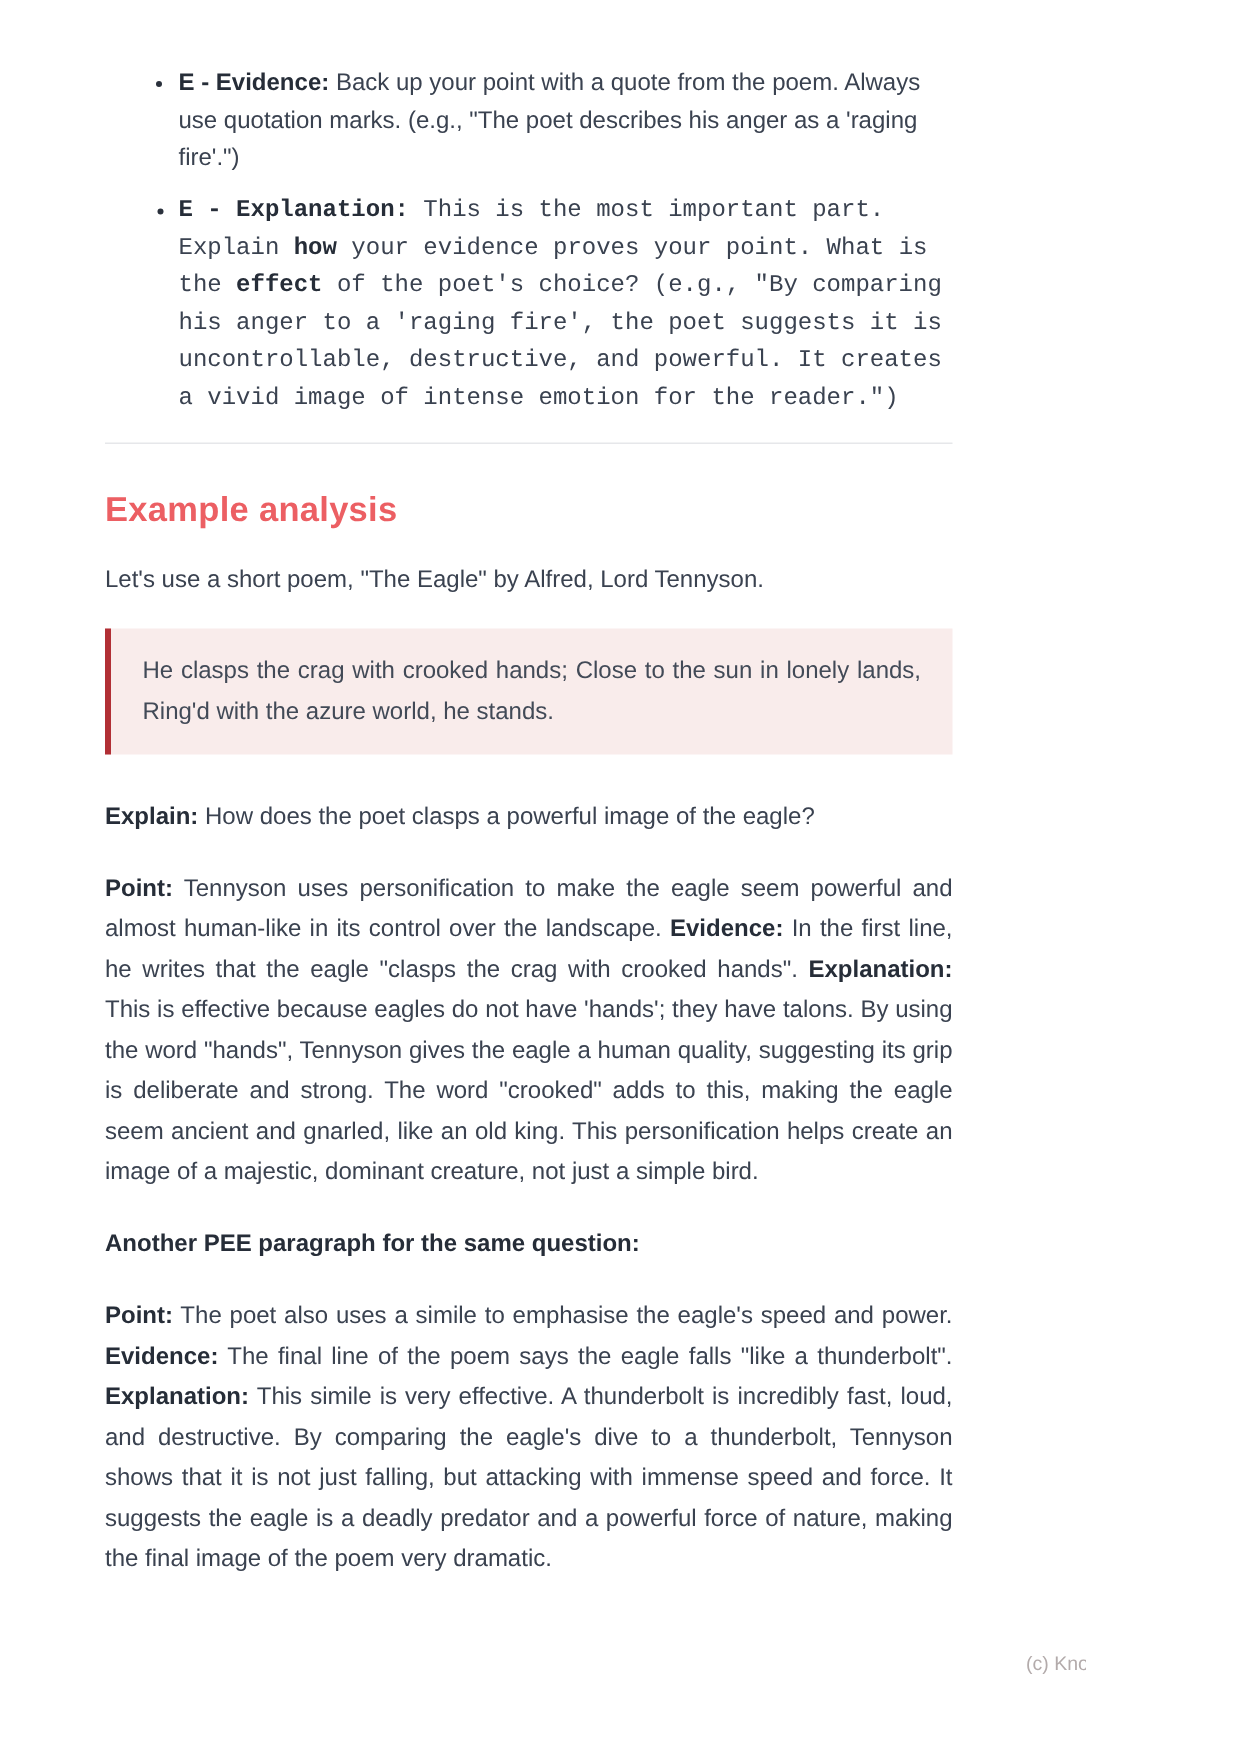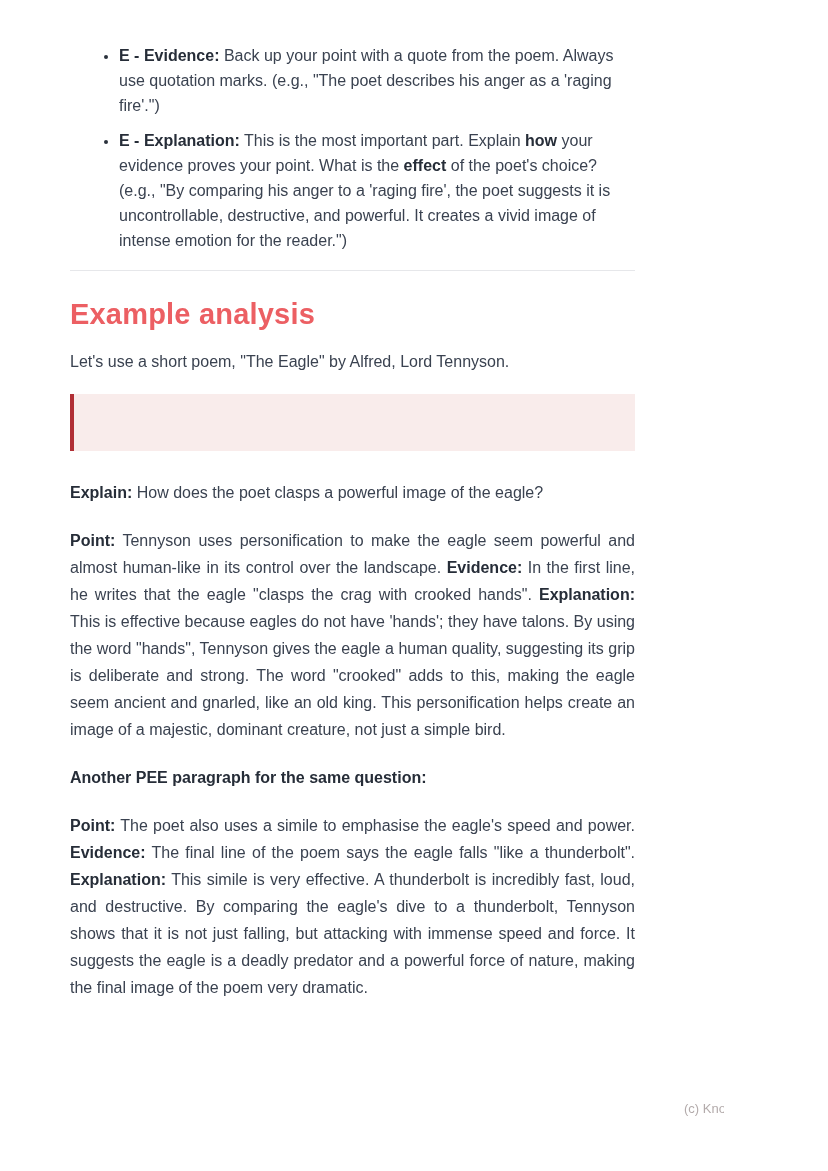--- a/index.html
+++ b/index.html
@@ -19,31 +19,31 @@
     width: 565px;
   }
   .bullet-list {
     margin: 43px 0 0 0;
     padding: 0 0 0 49px;
     list-style: disc outside;
     font-size: 16px;
     line-height: 25px;
   }
   .bullet-list li { color: #3a4250; }
-  .bullet-list li + li { margin-top: 10px; }
+  .bullet-list li + li { margin-top: 10px; font-family: Liberation Mono, monospace; }
   .bullet-list li::marker { color: #2a313c; font-size: 14px; }
   strong, .bold { font-weight: bold; color: #262d38; }
   hr.divider {
     border: none;
     border-top: 1px solid #e6e7ea;
     margin: 17px 0 0 0;
   }
   h2.section-heading {
     margin: 30px 0 0 0;
-    font-size: 29px;
+    font-size: 23px;
     line-height: 26px;
     font-weight: bold;
     color: #ec5f63;
     letter-spacing: 0.2px;
   }
   p { margin: 21px 0 0 0; font-size: 16px; line-height: 27px; }
   p.justify { text-align: justify; }
   blockquote.poem-quote {
     margin: 19px 0 0 0;
     padding: 15px 21px;
@@ -103,21 +103,21 @@
       <li><strong>E - Evidence:</strong><span> Back up your point with a quote from the poem. Always use quotation marks. (e.g., "The poet describes his anger as a 'raging fire'.")</span></li>
       <li><strong>E - Explanation:</strong><span> This is the most important part. Explain </span><strong>how</strong><span> your evidence proves your point. What is the </span><strong>effect</strong><span> of the poet's choice? (e.g., "By comparing his anger to a 'raging fire', the poet suggests it is uncontrollable, destructive, and powerful. It creates a vivid image of intense emotion for the reader.")</span></li>
     </ul>
 
     <hr class="divider">
 
     <h2 class="section-heading">Example analysis</h2>
 
     <p>Let's use a short poem, "The Eagle" by Alfred, Lord Tennyson.</p>
 
-    <blockquote class="poem-quote"><br></blockquote>
+    <blockquote class="poem-quote"><span>He clasps the crag with crooked hands; Close to the sun in lonely lands, Ring'd with the azure world, he stands.</span><br></blockquote>
 
     <p class="question-para"><strong>Explain:</strong><span> How does the poet clasps a powerful image of the eagle?</span></p>
 
 
     <p class="justify"><strong>Point:</strong><span> Tennyson uses personification to make the eagle seem powerful and almost human-like in its control over the landscape. </span><strong>Evidence:</strong><span> In the first line, he writes that the eagle "clasps the crag with crooked hands". </span><strong>Explanation:</strong><span> This is effective because eagles do not have 'hands'; they have talons. By using the word "hands", Tennyson gives the eagle a human quality, suggesting its grip is deliberate and strong. The word "crooked" adds to this, making the eagle seem ancient and gnarled, like an old king. This personification helps create an image of a majestic, dominant creature, not just a simple bird.</span></p>
 
     <p class="label-para">Another PEE paragraph for the same question:</p>
 
     <p class="justify"><strong>Point:</strong><span> The poet also uses a simile to emphasise the eagle's speed and power. </span><strong>Evidence:</strong><span> The final line of the poem says the eagle falls "like a thunderbolt". </span><strong>Explanation:</strong><span> This simile is very effective. A thunderbolt is incredibly fast, loud, and destructive. By comparing the eagle's dive to a thunderbolt, Tennyson shows that it is not just falling, but attacking with immense speed and force. It suggests the eagle is a deadly predator and a powerful force of nature, making the final image of the poem very dramatic.</span></p>
 

